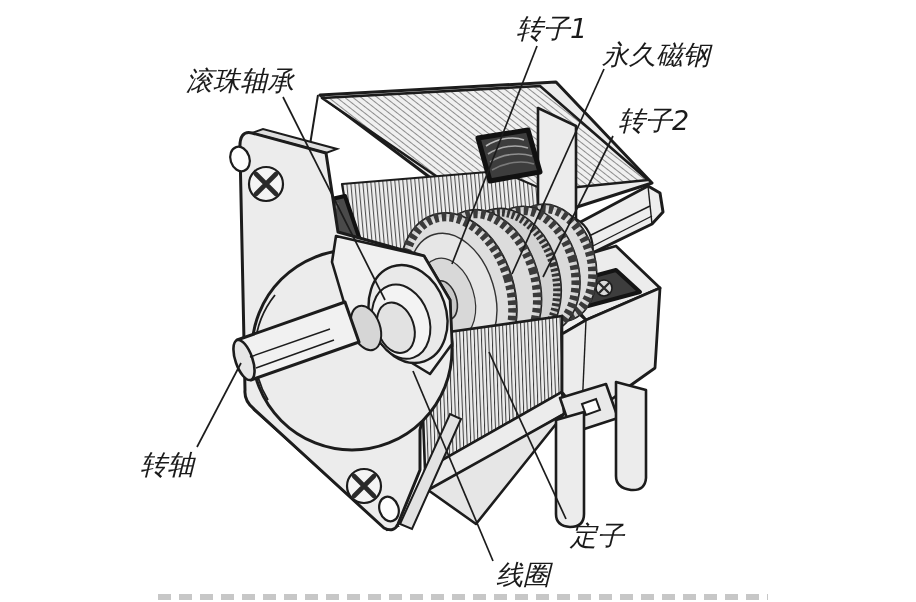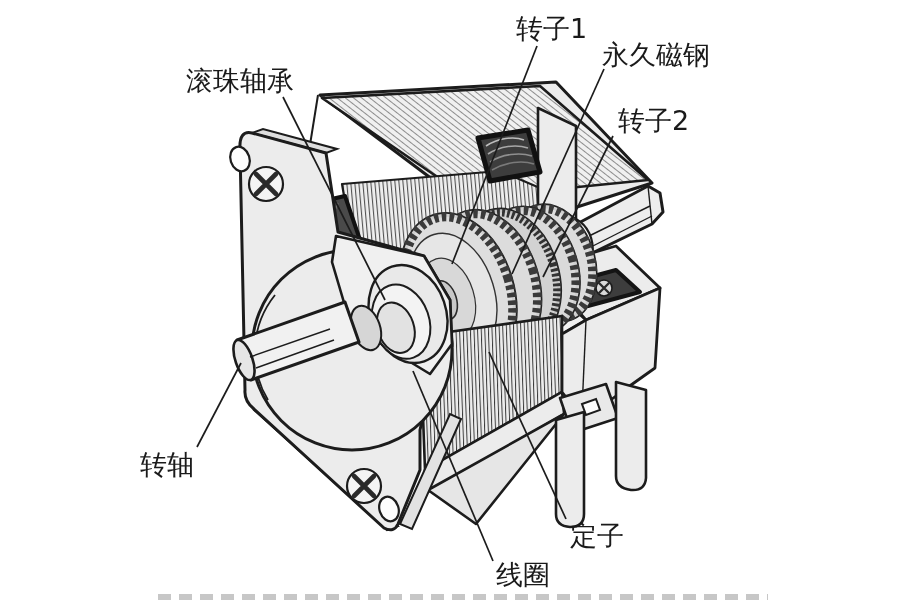--- a/index.html
+++ b/index.html
@@ -1,17 +1,17 @@
 <!DOCTYPE html>
 <html><head>
 <meta charset="utf-8">
 <style>
   html,body{margin:0;padding:0;background:#ffffff;}
   body{font-family:"DejaVu Sans","Liberation Sans",sans-serif;}
-  .stage{position:relative;width:892px;height:602px;background:#ffffff;overflow:hidden;}
+  .stage{position:relative;width:892px;height:602px;background:#ffffff;overflow:hidden;font-style:italic;}
   svg{display:block;}
   .lbl{font-family:"DejaVu Sans","Liberation Sans",sans-serif;font-weight:500;}
 </style>
 </head>
 <body>
 
 <div class="stage">
 <svg id="motor-svg" viewBox="0 0 916 602" width="916" height="602">
   <defs>
     <pattern id="dhatch" patternUnits="userSpaceOnUse" width="5" height="5" patternTransform="rotate(-52)">

